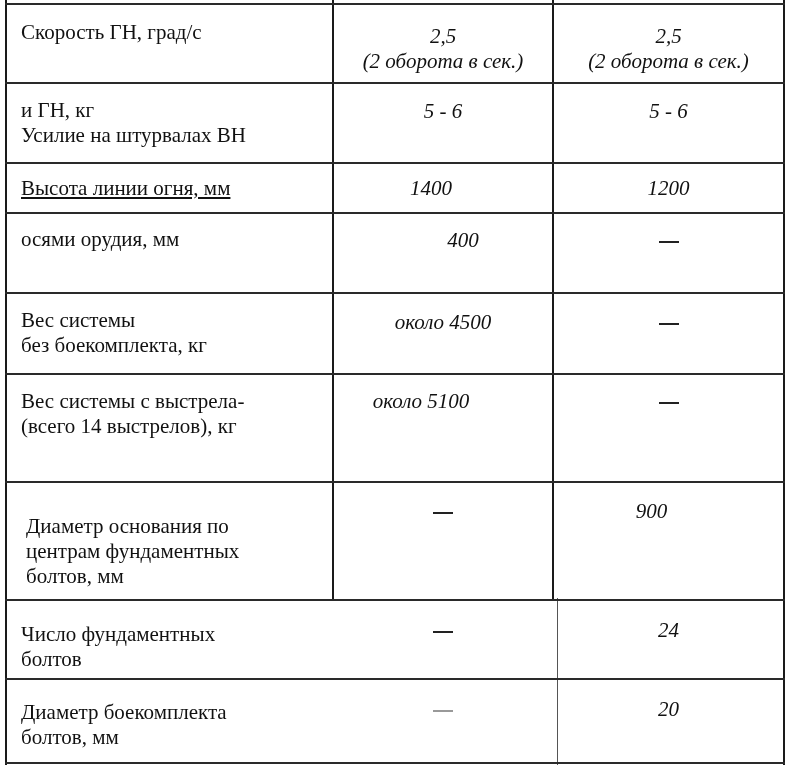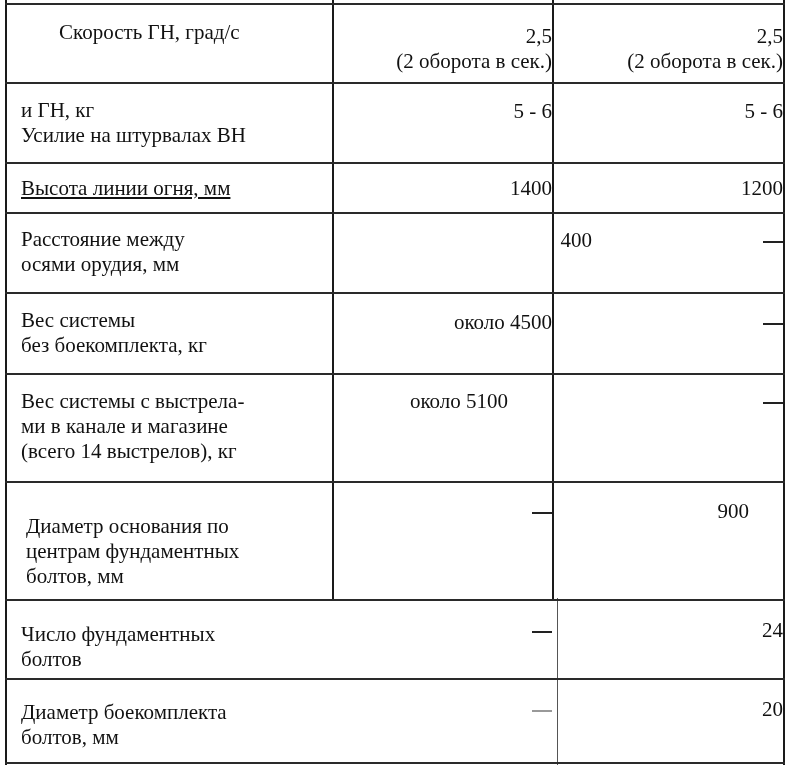--- a/index.html
+++ b/index.html
@@ -3,21 +3,21 @@
   <meta charset="utf-8">
   <style>
     html, body { margin: 0; padding: 0; background: #ffffff; }
     body { width: 790px; height: 768px; position: relative; overflow: hidden;
            font-family: "Liberation Serif", "DejaVu Serif", serif; color: #111; }
     .page { position: absolute; left: 0; top: 0; width: 790px; height: 768px; }
     .vline { position: absolute; background: #1a1a1a; width: 2px; }
     .hline { position: absolute; background: #2a2a2a; height: 2px; }
     .cell { position: absolute; box-sizing: border-box; font-size: 21px; line-height: 25px; }
     .label { padding-left: 14px; padding-right: 10px; text-align: left; }
-    .val { text-align: right; }
+    .val { text-align: center; font-style: italic; }
     .dash { display: inline-block; width: 20px; height: 1.5px; background: #222; vertical-align: middle; }
     .dash.light { background: #999; }
   </style>
 </head>
 <body>
 
 <div class="page">
 
   <div class="vline" style="left:5px; top:0; height:765px;"></div>
   <div class="vline" style="left:332px; top:0; height:600px;"></div>
@@ -29,21 +29,21 @@
   <div class="hline" style="left:5px; top:82px; width:780px;"></div>
   <div class="hline" style="left:5px; top:162px; width:780px;"></div>
   <div class="hline" style="left:5px; top:212px; width:780px;"></div>
   <div class="hline" style="left:5px; top:292px; width:780px;"></div>
   <div class="hline" style="left:5px; top:373px; width:780px;"></div>
   <div class="hline" style="left:5px; top:481px; width:780px;"></div>
   <div class="hline" style="left:5px; top:599px; width:780px;"></div>
   <div class="hline" style="left:5px; top:678px; width:780px;"></div>
   <div class="hline" style="left:5px; top:762px; width:780px;"></div>
 
-  <div class="cell label" style="left:7px; top:20px; width:325px;margin-left:38px;">
+  <div class="cell label" style="left:7px; top:20px; width:325px;">
     <div>Скорость ГН, град/с</div>
   </div>
   <div class="cell val" style="left:334px; top:24px; width:218px;">
     <div>2,5</div>
     <div>(2 оборота в сек.)</div>
   </div>
   <div class="cell val" style="left:554px; top:24px; width:229px;">
     <div>2,5</div>
     <div>(2 оборота в сек.)</div>
   </div>
@@ -55,29 +55,28 @@
   <div class="cell val" style="left:334px; top:99px; width:218px;">
     <div>5 - 6</div>
   </div>
   <div class="cell val" style="left:554px; top:99px; width:229px;">
     <div>5 - 6</div>
   </div>
 
   <div class="cell label" style="left:7px; top:176px; width:325px;text-decoration:underline;">
     <div>Высота линии огня, мм</div>
   </div>
-  <div class="cell val" style="left:334px; top:176px; width:218px;">
+  <div class="cell val" style="left:322px; top:176px; width:218px;">
     <div>1400</div>
   </div>
   <div class="cell val" style="left:554px; top:176px; width:229px;">
     <div>1200</div>
   </div>
 
   <div class="cell label" style="left:7px; top:227px; width:325px;">
-    <div>Расстояние между</div>
     <div>осями орудия, мм</div>
   </div>
   <div class="cell val" style="left:334px; top:228px; width:258px;">
     <div>400</div>
   </div>
   <div class="cell val" style="left:554px; top:228px; width:229px;">
     <span class="dash"></span>
   </div>
 
   <div class="cell label" style="left:7px; top:308px; width:325px;">
@@ -86,21 +85,20 @@
   </div>
   <div class="cell val" style="left:334px; top:310px; width:218px;">
     <div>около 4500</div>
   </div>
   <div class="cell val" style="left:554px; top:310px; width:229px;">
     <span class="dash"></span>
   </div>
 
   <div class="cell label" style="left:7px; top:389px; width:325px;">
     <div>Вес системы с выстрела-</div>
-    <div>ми в канале и магазине</div>
     <div>(всего 14 выстрелов), кг</div>
   </div>
   <div class="cell val" style="left:334px; top:389px; width:174px;">
     <div>около 5100</div>
   </div>
   <div class="cell val" style="left:554px; top:389px; width:229px;">
     <span class="dash"></span>
   </div>
 
   <div class="cell label" style="left:12px; top:498px; width:374px;margin-top:16px;">

